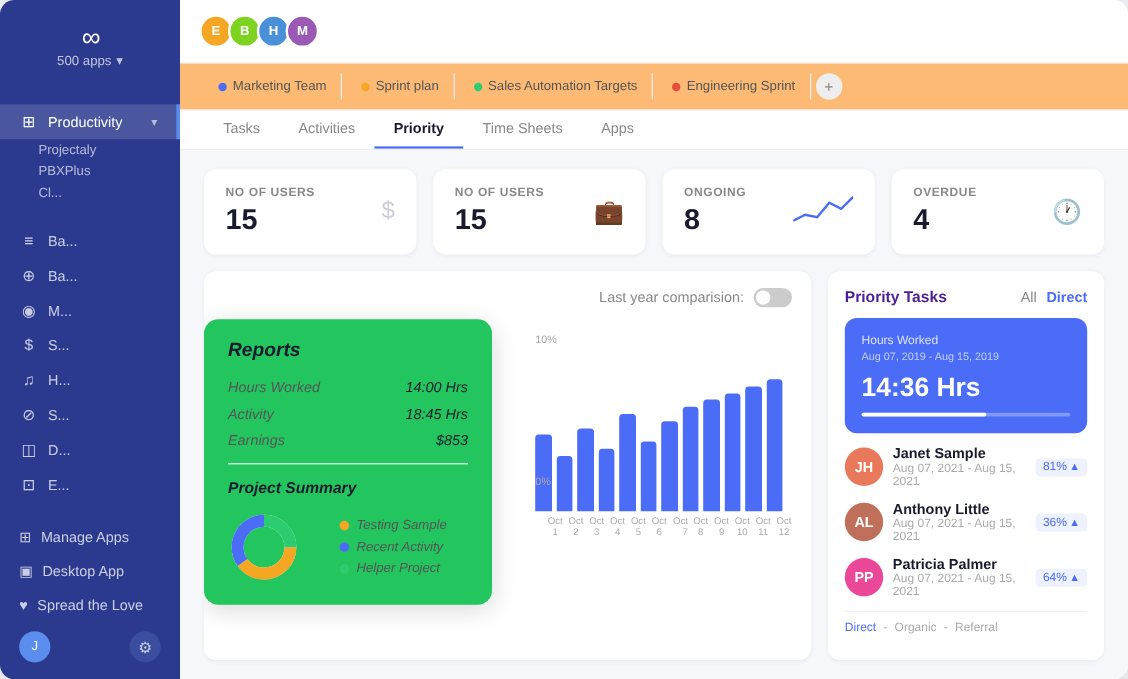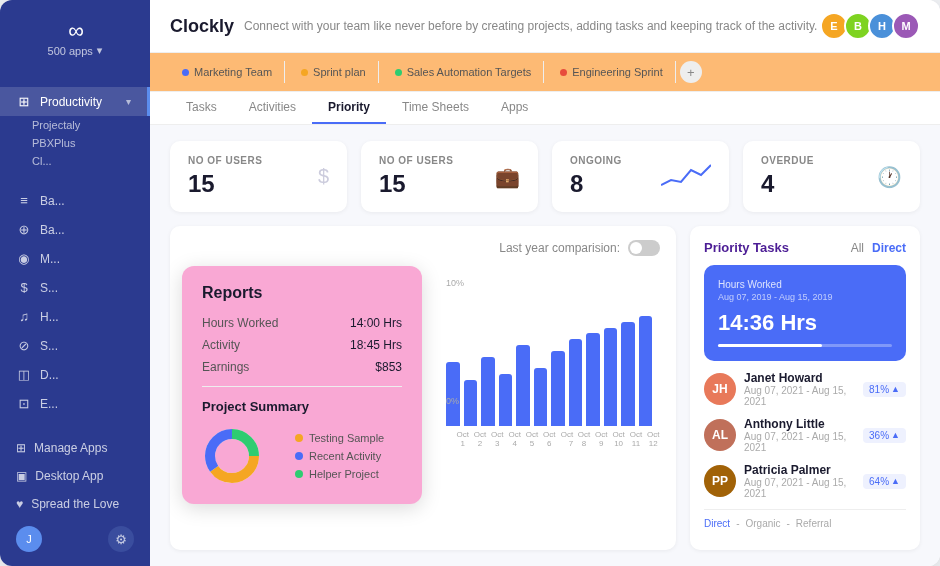--- a/index.html
+++ b/index.html
@@ -58,21 +58,21 @@
     
     .bottom-row { display: flex; gap: 14px; flex: 1; min-height: 0; }
 
     
     .chart-container { background: #fff; border-radius: 10px; flex: 1; padding: 14px 16px; box-shadow: 0 1px 4px rgba(0,0,0,0.06); position: relative; overflow: hidden; }
     .chart-header { display: flex; align-items: center; justify-content: flex-end; margin-bottom: 10px; font-size: 12px; color: #888; gap: 8px; }
     .toggle { width: 32px; height: 16px; background: #ccc; border-radius: 8px; position: relative; cursor: pointer; }
     .toggle-knob { width: 12px; height: 12px; background: #fff; border-radius: 50%; position: absolute; top: 2px; left: 2px; }
 
     
-    .reports-popup { position: absolute; top: 40px; left: 12px; background: #f9a8d4; border-radius: 12px; padding: 18px 20px; width: 240px; box-shadow: 0 4px 20px rgba(0,0,0,0.15); z-index: 10; }
+    .reports-popup { position: absolute; top: 40px; left: 0; background: #22c55e; border-radius: 12px; padding: 18px 20px; width: 240px; box-shadow: 0 4px 20px rgba(0,0,0,0.15); z-index: 10; font-style: italic; }
     .reports-title { font-size: 16px; font-weight: 700; color: #1a1a2e; margin-bottom: 14px; }
     .reports-row { display: flex; justify-content: space-between; margin-bottom: 8px; font-size: 12px; color: #555; }
     .reports-val { font-weight: 500; color: #1a1a2e; }
     .reports-divider { height: 1px; background: #eee; margin: 12px 0; }
     .project-summary-title { font-size: 13px; font-weight: 600; color: #1a1a2e; margin-bottom: 12px; }
     .project-summary-body { display: flex; align-items: center; gap: 33px; }
     .donut-wrap { position: relative; width: 60px; height: 60px; }
     .legend { display: flex; flex-direction: column; gap: 6px; }
     .legend-item { display: flex; align-items: center; gap: 6px; font-size: 11px; color: #555; }
     .legend-dot { width: 8px; height: 8px; border-radius: 50%; }
@@ -179,24 +179,20 @@
       <div style="display:flex; justify-content:space-between; padding: 8px 16px 4px;">
         <div style="width:26px;height:26px;border-radius:50%;background:#5b8dee;display:flex;align-items:center;justify-content:center;font-size:11px;color:#fff">J</div>
         <div style="width:26px;height:26px;border-radius:50%;background:#3a4d9e;display:flex;align-items:center;justify-content:center;font-size:13px;color:rgba(255,255,255,0.7);cursor:pointer">⚙</div>
       </div>
     </div>
   </div>
 
   <div class="main">
 
     <div class="header">
-      <div class="header-left">
-        <span class="header-title">Clockly</span>
-        <span class="header-subtitle">Connect with your team like never before by creating projects, adding tasks and keeping track of the activity.</span>
-      </div>
       <div class="header-avatars">
         <div class="avatar-circle" style="background:#f5a623">E</div>
         <div class="avatar-circle" style="background:#7ed321">B</div>
         <div class="avatar-circle" style="background:#4a90d9">H</div>
         <div class="avatar-circle" style="background:#9b59b6">M</div>
       </div>
     </div>
 
     <div class="tags-row">
       <div class="project-tag">
@@ -391,21 +387,21 @@
             <div class="hours-sublabel">Aug 07, 2019 - Aug 15, 2019</div>
             <div class="hours-value">14:36 Hrs</div>
             <div class="hours-bar">
               <div class="hours-bar-fill"></div>
             </div>
           </div>
 
           <div class="person-item">
             <div class="person-avatar" style="background:#e8795a">JH</div>
             <div class="person-info">
-              <div class="person-name">Janet Howard</div>
+              <div class="person-name">Janet Sample</div>
               <div class="person-date">Aug 07, 2021 - Aug 15, 2021</div>
             </div>
             <div class="percent-badge">
               <span>81%</span>
               <span class="percent-arrow">▲</span>
             </div>
           </div>
 
           <div class="person-item">
             <div class="person-avatar" style="background:#c0705a">AL</div>
@@ -413,21 +409,21 @@
               <div class="person-name">Anthony Little</div>
               <div class="person-date">Aug 07, 2021 - Aug 15, 2021</div>
             </div>
             <div class="percent-badge">
               <span>36%</span>
               <span class="percent-arrow">▲</span>
             </div>
           </div>
 
           <div class="person-item">
-            <div class="person-avatar" style="background:#a16207">PP</div>
+            <div class="person-avatar" style="background:#ec4899">PP</div>
             <div class="person-info">
               <div class="person-name">Patricia Palmer</div>
               <div class="person-date">Aug 07, 2021 - Aug 15, 2021</div>
             </div>
             <div class="percent-badge">
               <span>64%</span>
               <span class="percent-arrow">▲</span>
             </div>
           </div>
 

